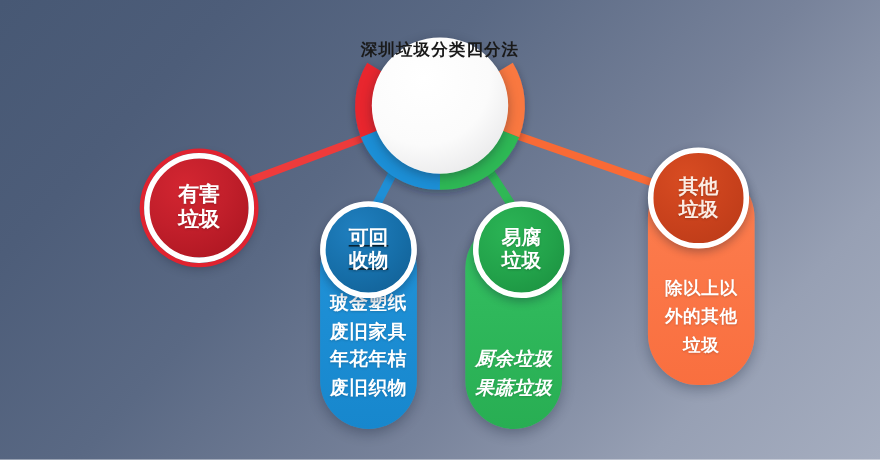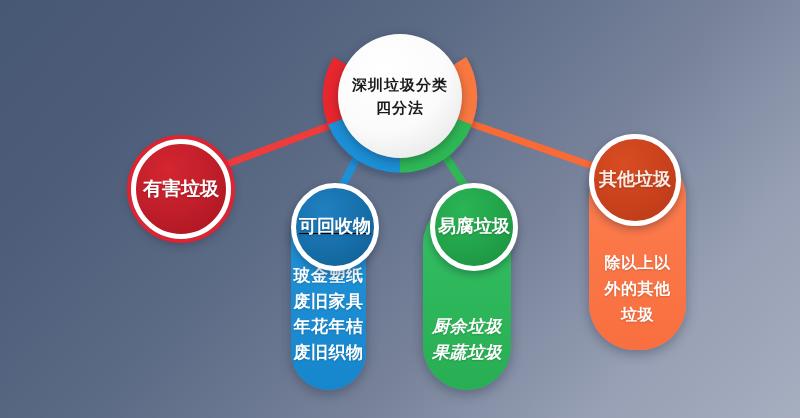--- a/index.html
+++ b/index.html
@@ -33,40 +33,39 @@
   .hub-core {
     position: absolute;
     left: 16px;
     top: 16px;
     width: 124px;
     height: 124px;
     border-radius: 50%;
     background: radial-gradient(circle at 38% 30%, #ffffff 0%, #fbfbfb 52%, #ececed 78%, #e2e2e3 100%);
     box-shadow: 0 3px 10px rgba(20,25,40,0.35);
     display: flex;
-    flex-direction: column;
-    align-items: center;
+    align-items: flex-start;
     justify-content: center;
     z-index: 3;
   }
   .hub-title-line {
     color: #1a1a1a;
     font-size: 15px;
     font-weight: bold;
     letter-spacing: 1px;
     line-height: 1.55;
     white-space: nowrap;
   }
 
   
   .node-circle {
     position: absolute;
     border-radius: 50%;
     display: flex;
-    flex-direction: row;
+    flex-direction: column;
     align-items: center;
     justify-content: center;
     z-index: 6;
   }
   .node-label-line {
     color: #ffffff;
     font-weight: bold;
     line-height: 1.18;
     white-space: nowrap;
     text-shadow: 0 1px 2px rgba(0,0,0,0.22);
@@ -142,21 +141,21 @@
     font-weight: bold;
     line-height: 1.52;
     letter-spacing: 0.5px;
     white-space: nowrap;
     text-shadow: 0 1px 2px rgba(0,0,0,0.18);
   }
 
   #panel-recyclable {
     left: 291px;
     top: 200px;
-    width: 75px;
+    width: 88px;
     height: 190px;
     border-radius: 44px;
     background: linear-gradient(180deg, #2492d6 0%, #1d8ed4 45%, #1787cd 100%);
     box-shadow: 0 4px 12px rgba(10,20,40,0.3);
   }
   #panel-perishable {
     left: 423px;
     top: 200px;
     width: 88px;
     height: 190px;

